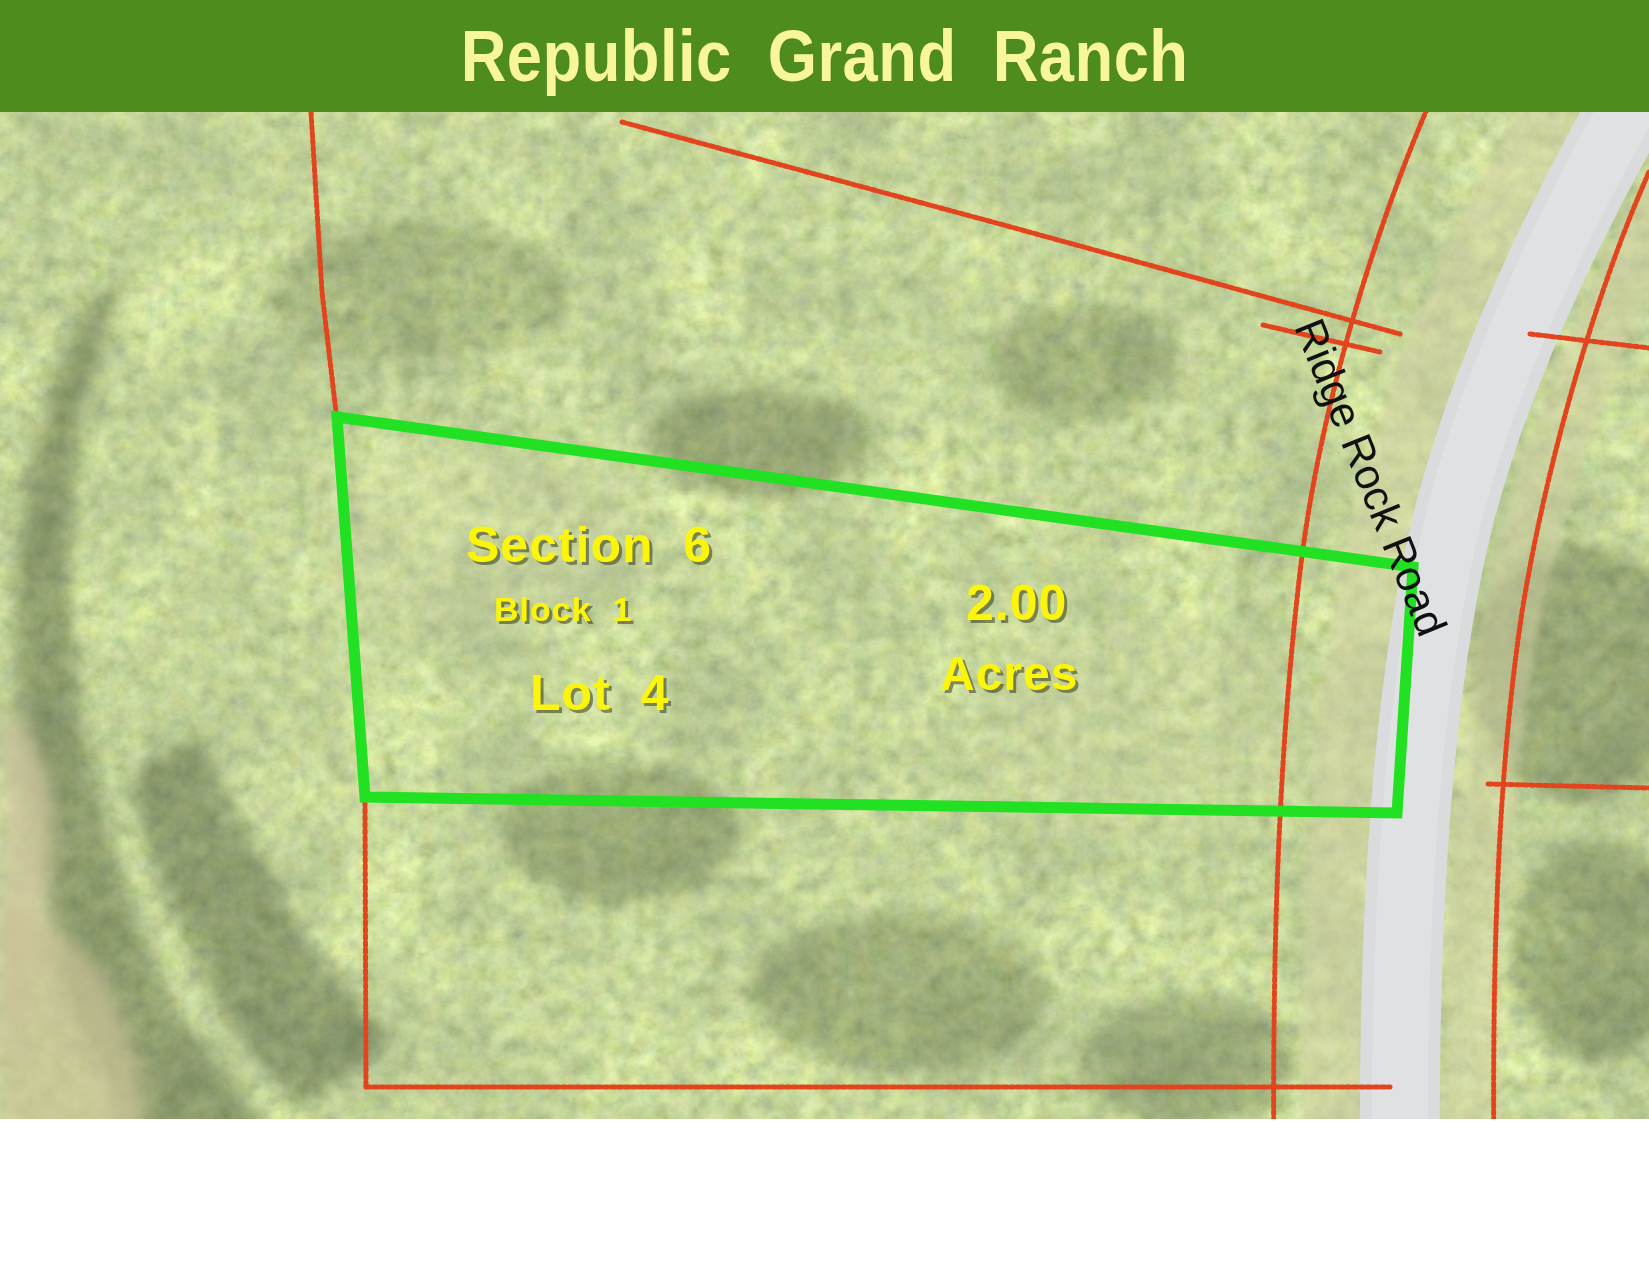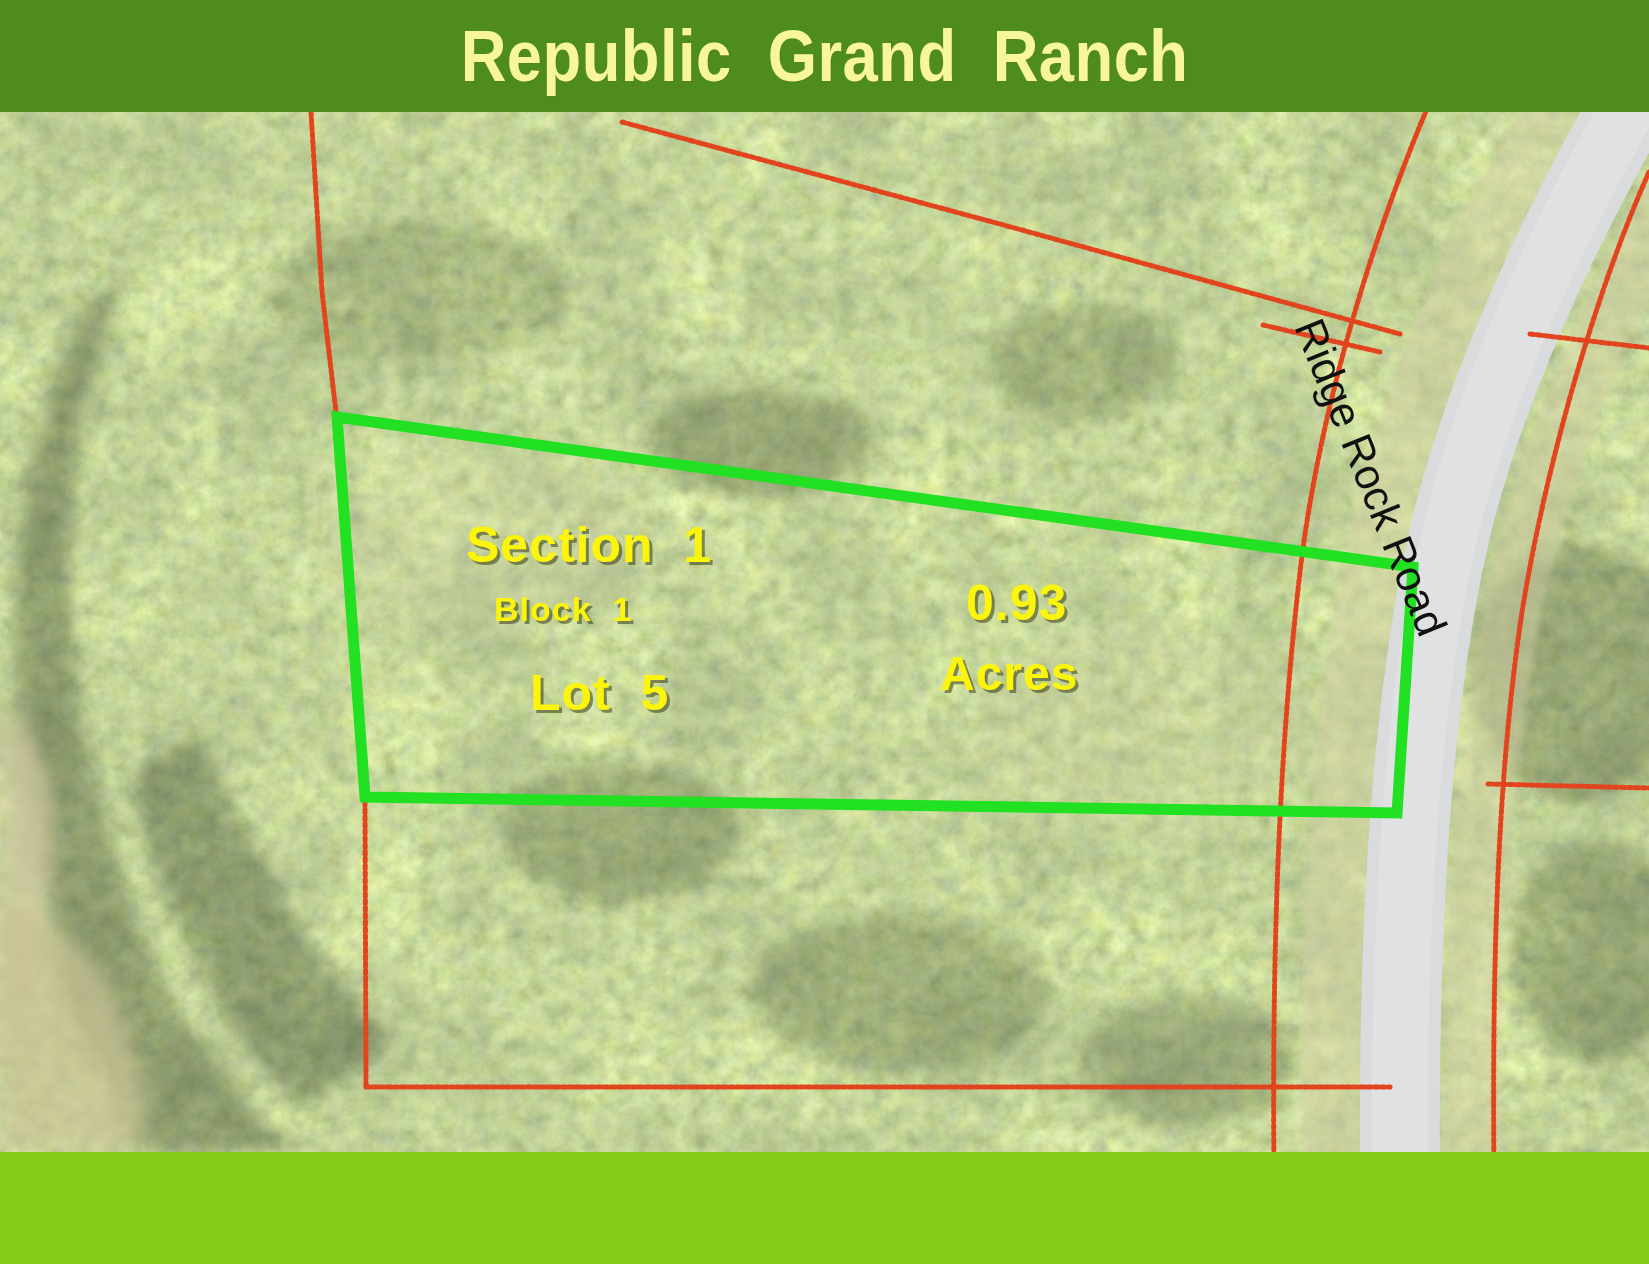--- a/index.html
+++ b/index.html
@@ -6,23 +6,23 @@
     margin: 0;
     padding: 0;
     background: #ffffff;
   }
   body {
     font-family: "Liberation Sans", sans-serif;
   }
   #page {
     position: relative;
     width: 1649px;
-    height: 1264px;
+    height: 1119px;
     overflow: hidden;
-    background: #84cc16;
+    background: #fde047;
   }
 
   
   .banner {
     position: absolute;
     left: 0;
     width: 1649px;
     background: #4e8c1e;
     display: flex;
     align-items: center;
@@ -212,23 +212,23 @@
           <path d="M 1649,60 C 1600,170 1548,340 1522,500 C 1498,660 1492,840 1494,1060"></path>
 
           <path d="M 1530,222 L 1649,236"></path>
           <path d="M 1488,672 L 1649,676"></path>
         </g>
 
         <polygon points="337,305 1413,455 1397,701 365,685" fill="none" stroke="#22e022" stroke-width="11" stroke-linejoin="miter"></polygon>
       </g>
     </svg>
 
-    <div class="map-label" id="label-section">Section  1</div>
+    <div class="map-label" id="label-section">Section  6</div>
     <div class="map-label" id="label-block">Block  1</div>
-    <div class="map-label" id="label-lot">Lot  5</div>
-    <div class="map-label" id="label-acres-num">0.93</div>
+    <div class="map-label" id="label-lot">Lot  4</div>
+    <div class="map-label" id="label-acres-num">2.00</div>
     <div class="map-label" id="label-acres-word">Acres</div>
 
     <div id="road-label">Ridge Rock Road</div>
   </div>
 
 
 </div>
 
 </body></html>

